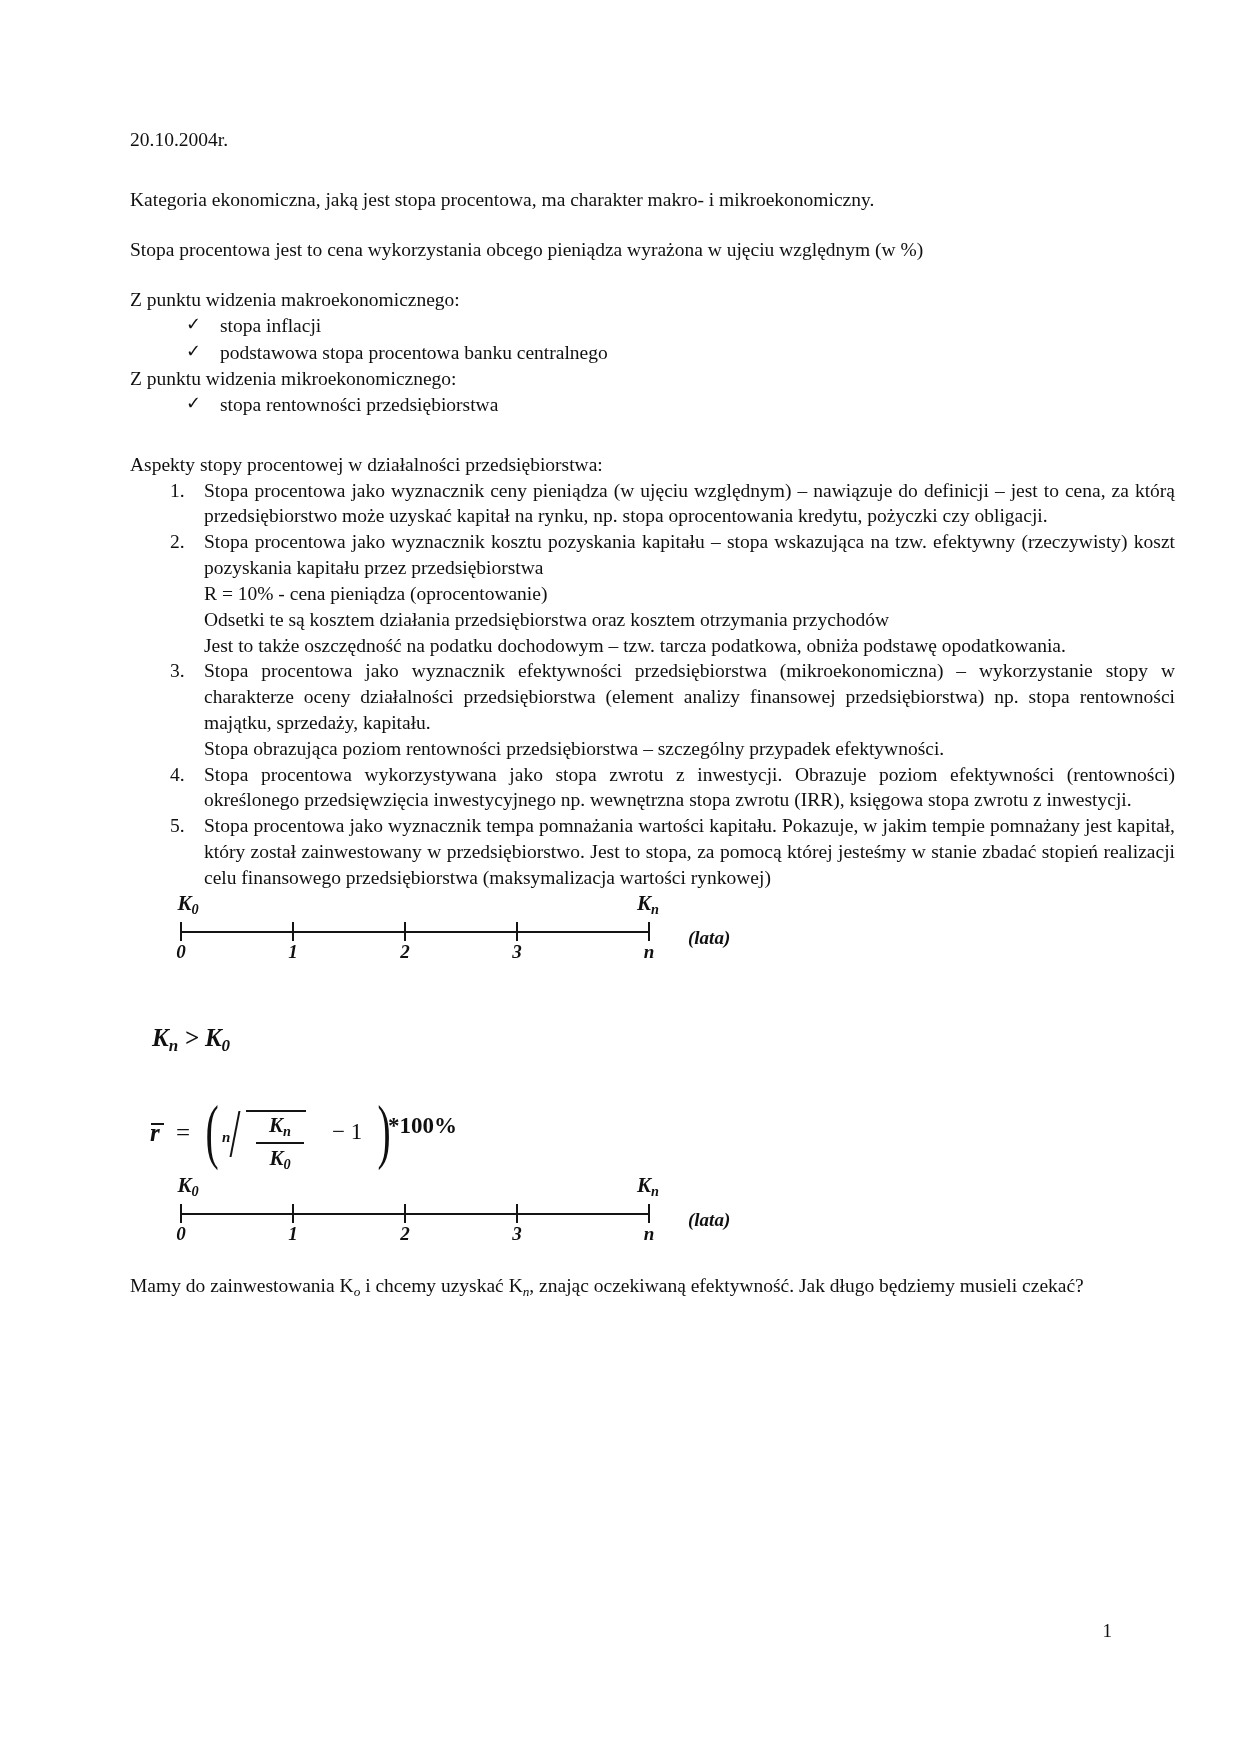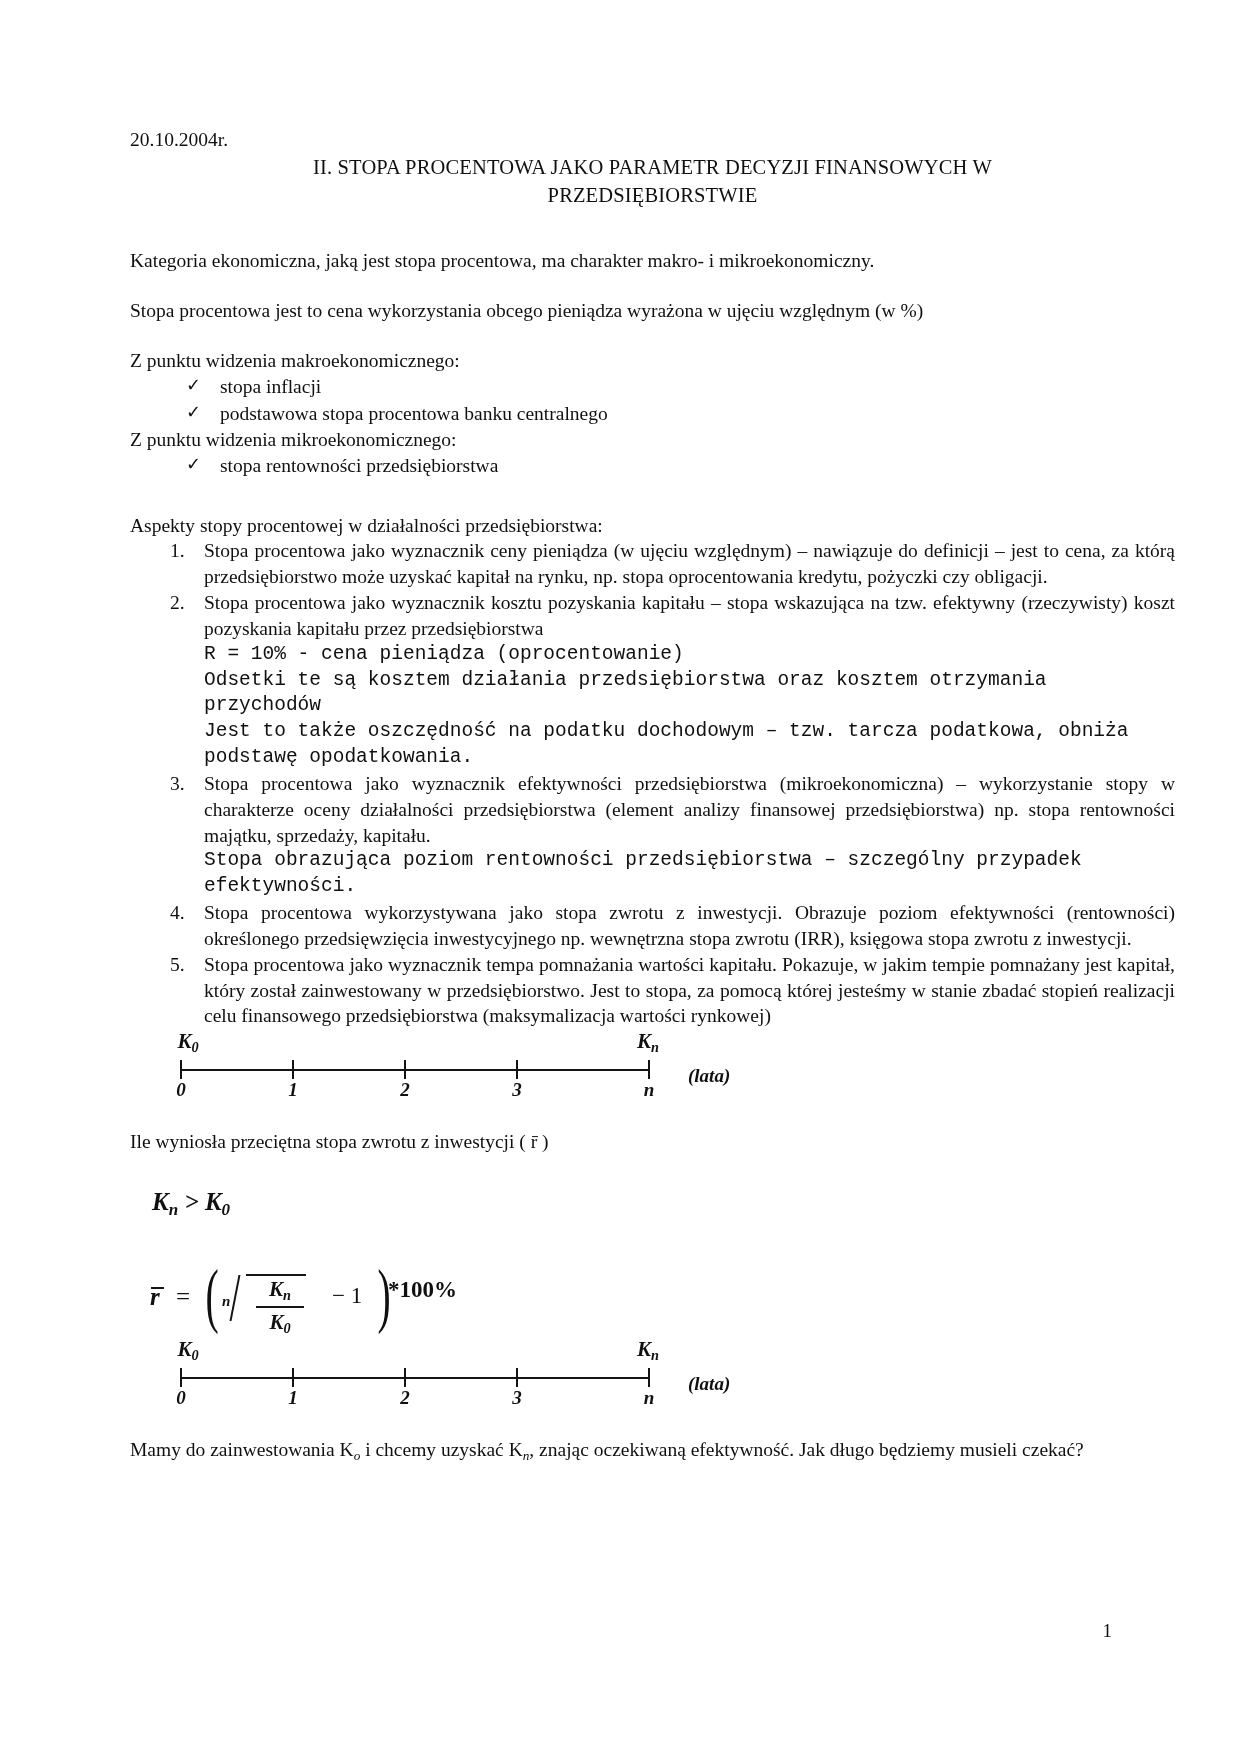--- a/index.html
+++ b/index.html
@@ -82,21 +82,20 @@
     content: counter(item) ".";
     position: absolute;
     left: 40px;
     top: 0;
     width: 24px;
     text-align: left;
   }
   .sub-line {
     display: block;
     text-align: left;
-    font-family: Liberation Mono, monospace;
   }
 
   
   .timeline {
     position: relative;
     height: 76px;
     margin-left: 28px;
     width: 590px;
   }
   .timeline .axis {
@@ -262,25 +261,20 @@
     font-size: 19px;
   }
 </style>
 </head>
 <body>
 
 <div class="page">
 
   <div class="doc-date">20.10.2004r.</div>
 
-  <div class="doc-title">
-    <span>II. STOPA PROCENTOWA JAKO PARAMETR DECYZJI FINANSOWYCH W</span>
-    <br>
-    <span>PRZEDSIĘBIORSTWIE</span>
-  </div>
 
   <div class="spacer-lg"></div>
 
   <p class="para">Kategoria ekonomiczna, jaką jest stopa procentowa, ma charakter makro- i mikroekonomiczny.</p>
 
   <div class="spacer-md"></div>
 
   <p class="para"><b>Stopa procentowa</b><span> jest to cena wykorzystania obcego pieniądza wyrażona w ujęciu względnym (w %)</span></p>
 
   <div class="spacer-md"></div>
@@ -334,21 +328,20 @@
     <div class="tick-label" style="left:23px;">0</div>
     <div class="tick-label" style="left:135px;">1</div>
     <div class="tick-label" style="left:247px;">2</div>
     <div class="tick-label" style="left:359px;">3</div>
     <div class="tick-label" style="left:491px;">n</div>
     <div class="units">(lata)</div>
   </div>
 
   <div class="spacer-md"></div>
 
-  <p class="para">Ile wyniosła przeciętna stopa zwrotu z inwestycji ( r̄ )</p>
 
   <div class="spacer-lg"></div>
 
   <div class="math-ineq"><span>K</span><span class="sub">n</span><span> &gt; </span><span>K</span><span class="sub">0</span></div>
 
   <div class="spacer-lg"></div>
 
   <div class="formula">
     <span class="rbar"><span class="ovl"></span><span>r</span></span>
     <span class="eq">=</span>

